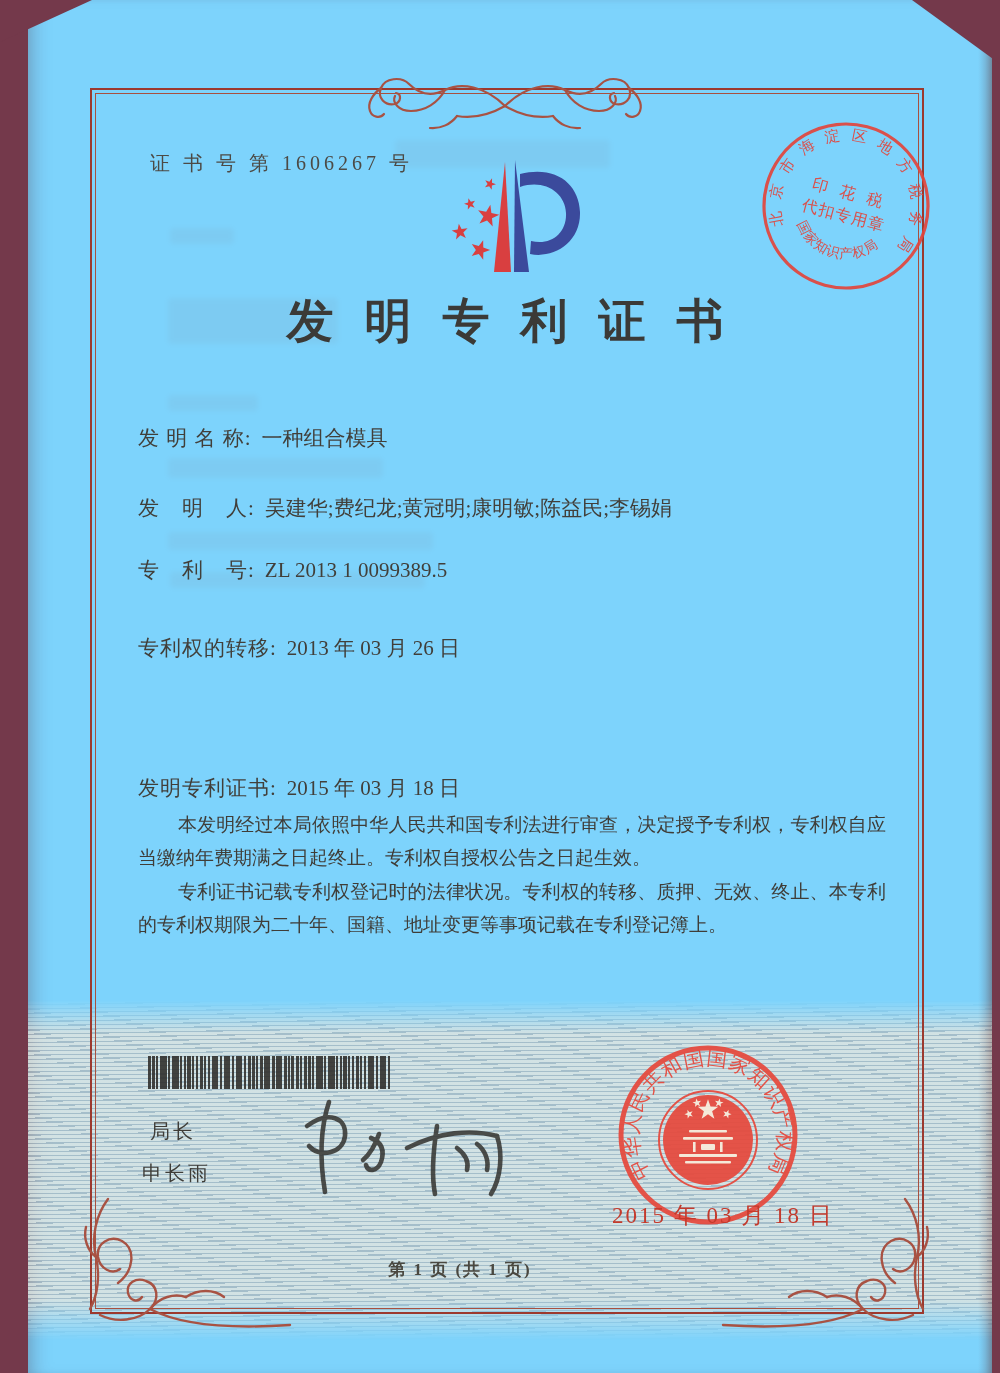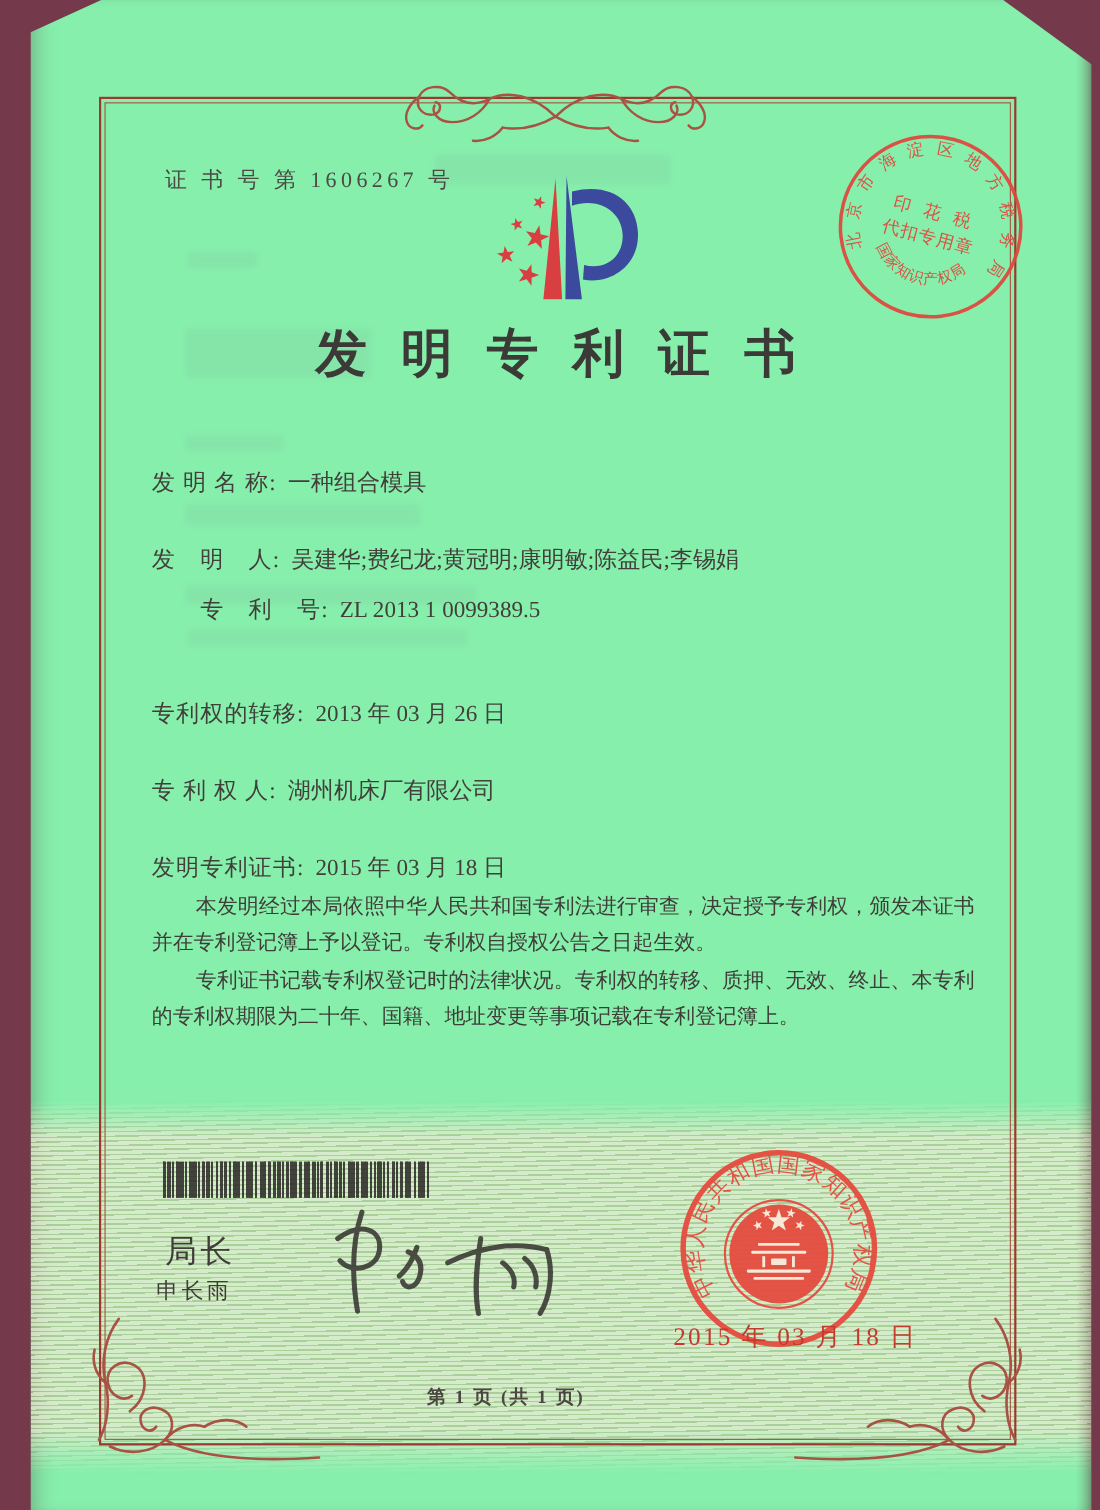--- a/index.html
+++ b/index.html
@@ -3,21 +3,21 @@
 <meta charset="utf-8">
 <style>
   html,body{margin:0;padding:0;}
   body{
     width:1000px;height:1373px;position:relative;overflow:hidden;
     background:#74394b;
     font-family:"Liberation Serif","DejaVu Serif",serif;
   }
   .page{
     position:absolute;left:28px;top:0;width:964px;height:1373px;
-    background:#86efac;
+    background:#7dd3fc;
     box-shadow:inset 16px 0 22px -16px rgba(70,25,40,.4), inset -7px 0 9px -6px rgba(90,50,55,.45);
   }
   .corner-wedge{position:absolute;background:#74394b;}
   .wedge-tl{left:0;top:0;width:92px;height:42px;clip-path:polygon(0 0,100% 0,0 100%);}
   .wedge-tr{right:0;top:0;width:88px;height:64px;clip-path:polygon(0 0,100% 0,100% 100%);}
   
   .wave-band{
     position:absolute;left:0;top:1000px;width:964px;height:340px;
     background:
       repeating-linear-gradient(179deg, rgba(224,157,126,.50) 0 1.3px, rgba(250,233,216,.85) 1.3px 4.2px);
@@ -56,21 +56,21 @@
   }
   
   .barcode{
     position:absolute;left:120px;top:1056px;width:243px;height:33px;
     background:
       repeating-linear-gradient(90deg,#2e2c29 0 2px,transparent 2px 4px),
       repeating-linear-gradient(90deg,#2e2c29 0 1px,transparent 1px 6px),
       repeating-linear-gradient(90deg,#2e2c29 0 3px,transparent 3px 13px);
     opacity:.88;
   }
-  .signer-role{position:absolute;left:122px;top:1118px;font-size:29px;color:#3f3d38;letter-spacing:3px;}
+  .signer-role{position:absolute;left:122px;top:1118px;font-size:20px;color:#3f3d38;letter-spacing:3px;}
   .signer-name{position:absolute;left:114px;top:1160px;font-size:20px;color:#3f3d38;letter-spacing:3px;}
   .signature-svg{position:absolute;left:257px;top:1092px;}
   
   .tax-stamp{position:absolute;left:730px;top:118px;opacity:.92;}
   .grant-seal{position:absolute;left:585px;top:1040px;opacity:.93;}
   .seal-date{
     position:absolute;left:584px;top:1200px;font-size:23px;color:#c43a2c;letter-spacing:2px;white-space:nowrap;
   }
   .footer-page{
     position:absolute;left:232px;top:1258px;width:400px;text-align:center;
@@ -178,35 +178,32 @@
   </svg>
 
   <h1 class="title">发明专利证书</h1>
 
   <div class="field" style="top:424px;">
     <span class="lab">发 明 名 称:</span><span class="val">一种组合模具</span>
   </div>
   <div class="field" style="top:494px;">
     <span class="lab">发　明　人:</span><span class="val">吴建华;费纪龙;黄冠明;康明敏;陈益民;李锡娟</span>
   </div>
-  <div class="field" style="top:540px;margin-left:44px;">
+  <div class="field" style="top:556px;">
     <span class="lab">专　利　号:</span><span class="val">ZL 2013 1 0099389.5</span>
   </div>
   <div class="field" style="top:634px;">
     <span class="lab">专利权的转移:</span><span class="val">2013 年 03 月 26 日</span>
   </div>
-  <div class="field" style="top:704px;">
-    <span class="lab">专 利 权 人:</span><span class="val">湖州机床厂有限公司</span>
-  </div>
   <div class="field" style="top:774px;">
     <span class="lab">发明专利证书:</span><span class="val">2015 年 03 月 18 日</span>
   </div>
 
   <div class="body-text">
-    <p>本发明经过本局依照中华人民共和国专利法进行审查，决定授予专利权，颁发本证书并在专利登记簿上予以登记。专利权自授权公告之日起生效。</p>
+    <p>本发明经过本局依照中华人民共和国专利法进行审查，决定授予专利权，专利权自应当缴纳年费期满之日起终止。专利权自授权公告之日起生效。</p>
     <p>专利证书记载专利权登记时的法律状况。专利权的转移、质押、无效、终止、本专利的专利权期限为二十年、国籍、地址变更等事项记载在专利登记簿上。</p>
   </div>
 
   <div class="barcode"></div>
 
   <div class="signer-role">局长</div>
   <div class="signer-name">申长雨</div>
 
   <svg class="signature-svg" width="240" height="115" viewBox="0 0 240 115">
     <g stroke="#33322e" stroke-width="4.6" fill="none" stroke-linecap="round" opacity=".85">

